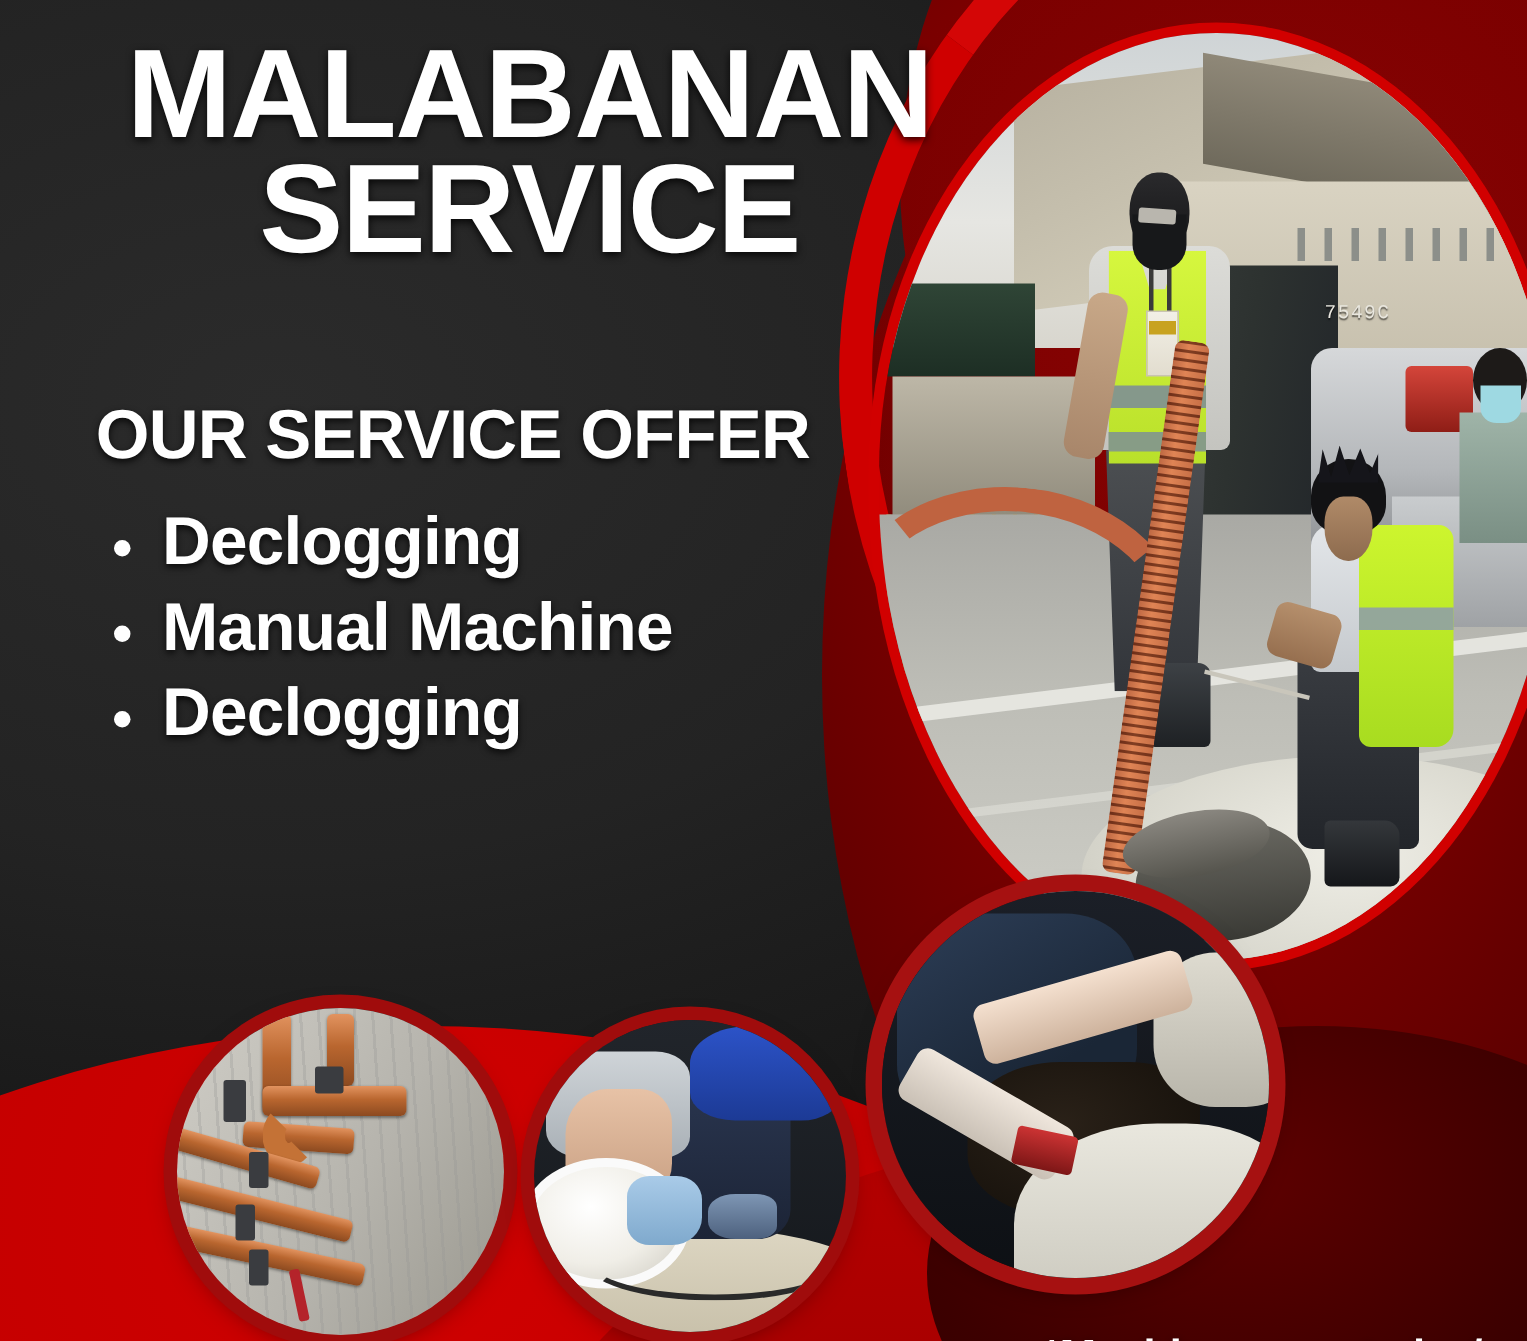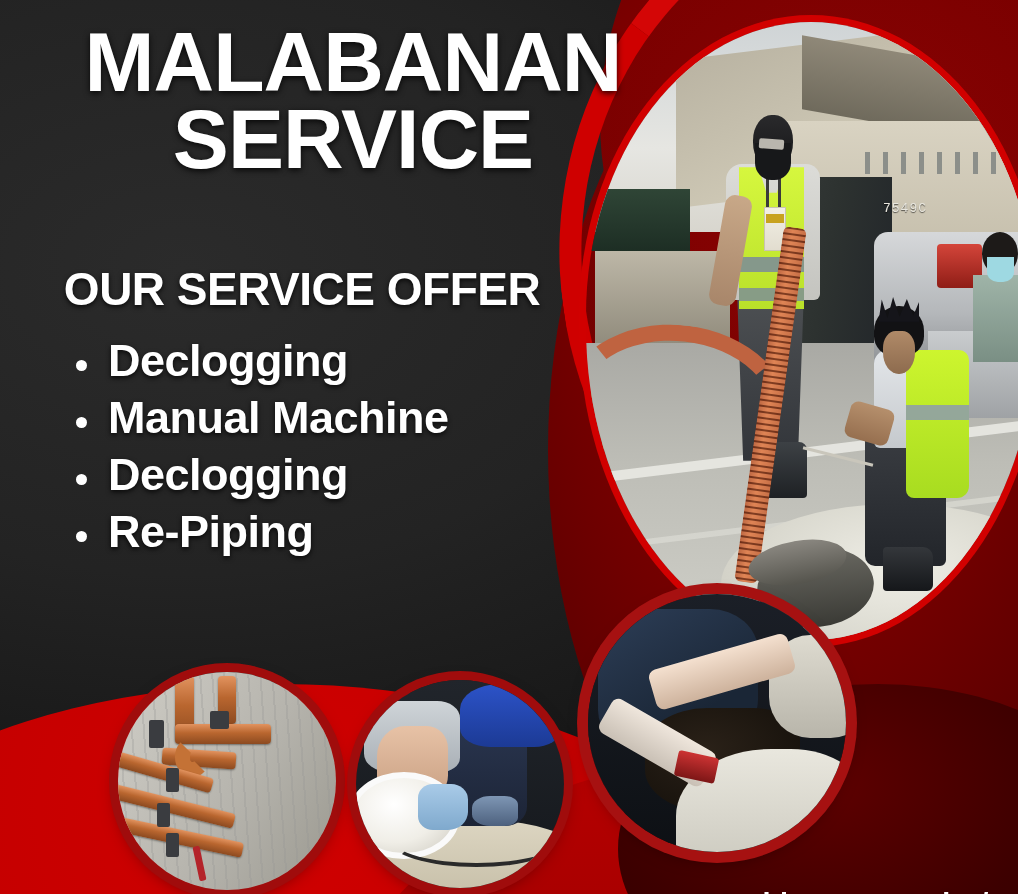--- a/index.html
+++ b/index.html
@@ -383,21 +383,20 @@
     <span>MALABANAN</span>
     <span class="l2">SERVICE</span>
   </div>
 
   <div class="subtitle">OUR SERVICE OFFER</div>
 
   <ul class="services">
     <li>Declogging</li>
     <li>Manual Machine</li>
     <li>Declogging</li>
-    <li>Re-Piping</li>
   </ul>
 
   <div class="bottom-red"></div>
   <div class="bottom-red2"></div>
   <div class="bottom-dark"></div>
 
   <div class="circ" id="circ1">
     <div class="circ-inner">
       <div class="p1-wall"></div>
       <div class="p1-pipe" style="left:26%;top:2%;width:9%;height:30%;"></div>

